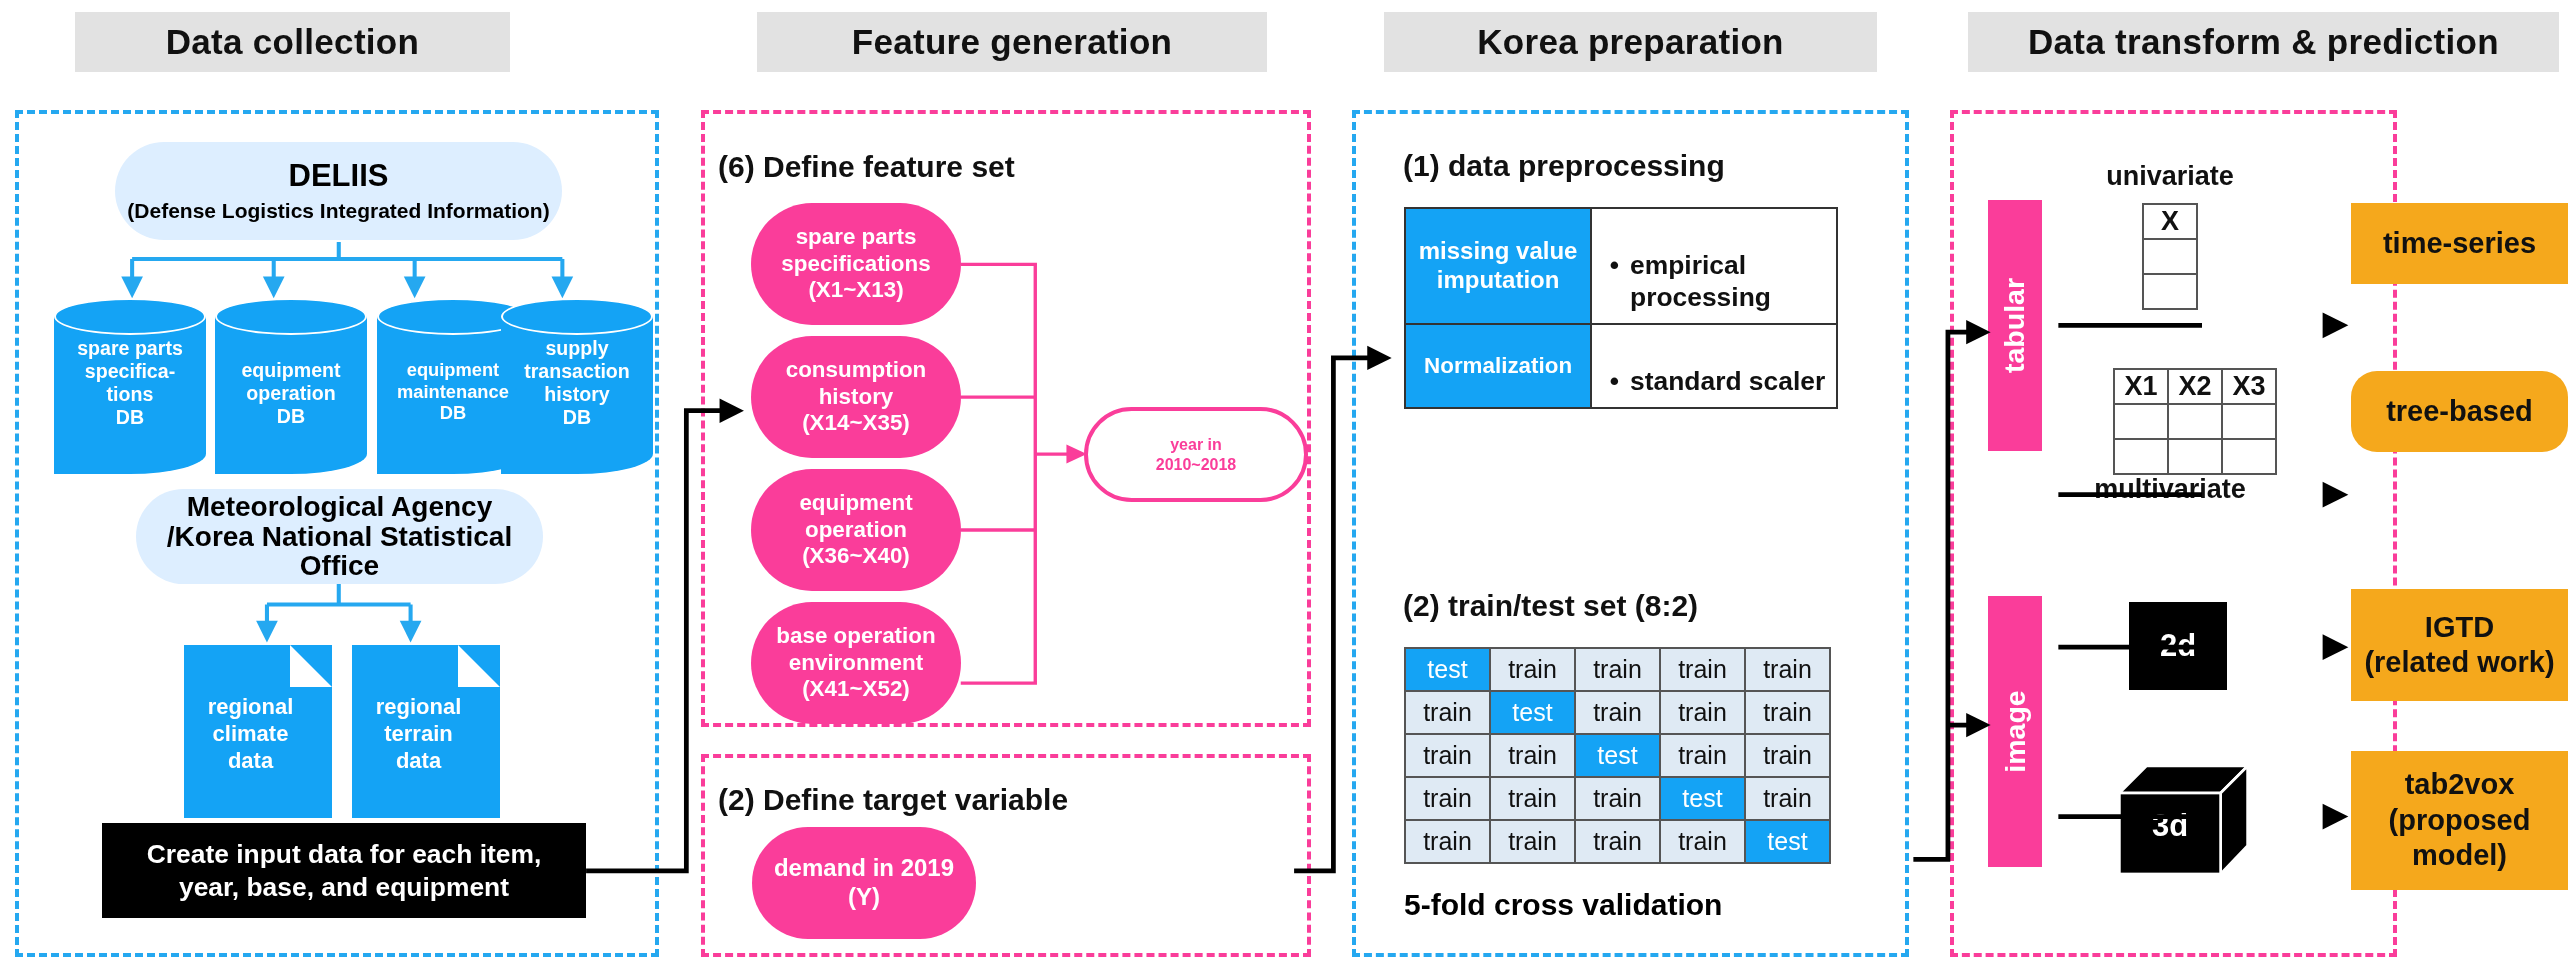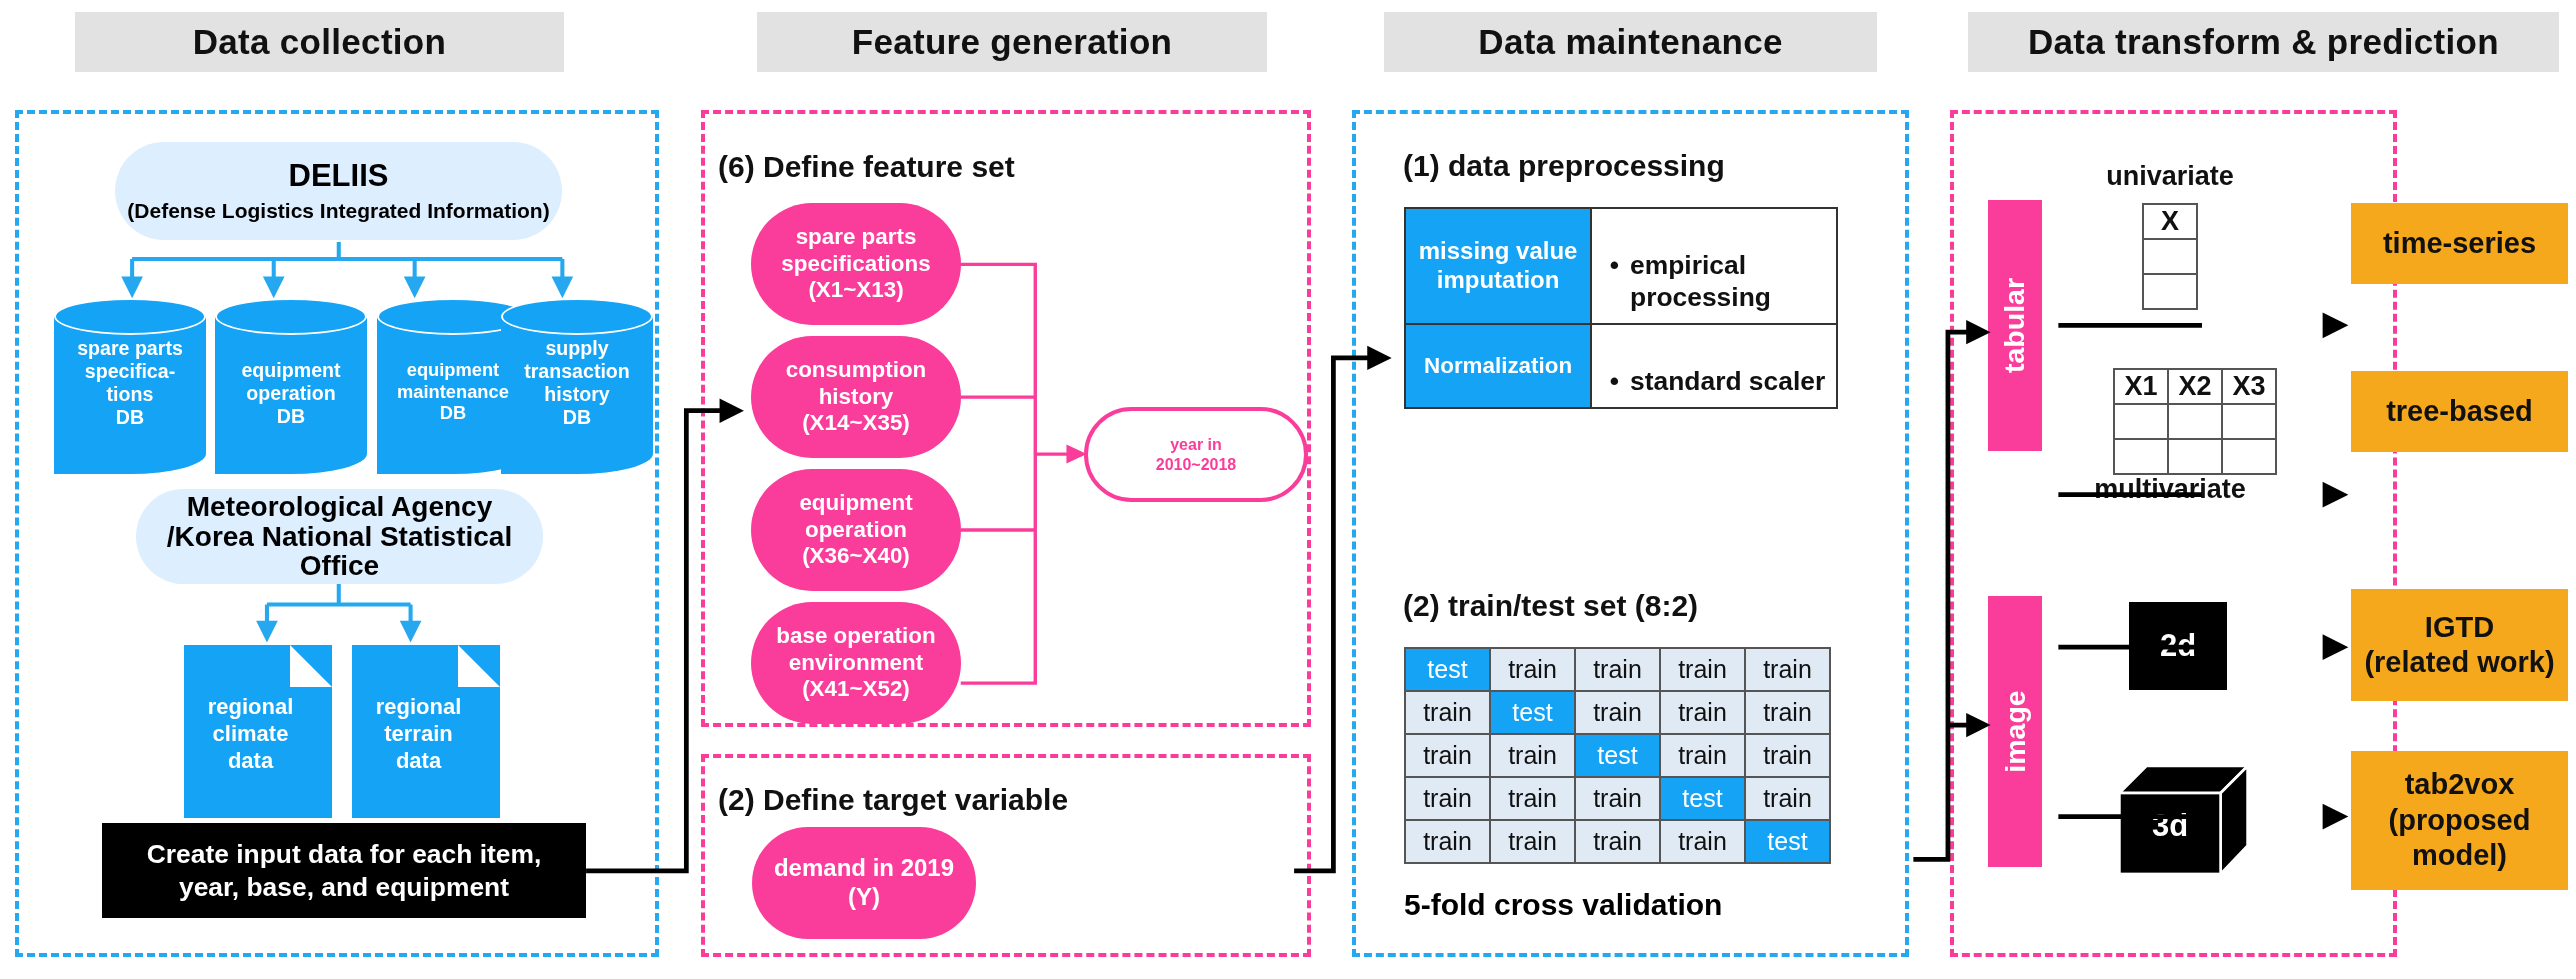--- a/index.html
+++ b/index.html
@@ -66,28 +66,28 @@
   .cube2d{background:#000;}
   .cube2d .lab{position:absolute;left:0;right:0;top:50%;transform:translateY(-50%);
                color:#fff;font-weight:bold;font-size:31px;text-align:center;}
   .outbox{background:#f5a81c;color:#111;font-weight:bold;font-size:29px;line-height:1.22;
           display:flex;align-items:center;justify-content:center;text-align:center;}
   svg{position:absolute;left:0;top:0;overflow:visible;pointer-events:none;}
 </style>
 </head>
 <body>
 
-<div class="abs sec-header" style="left:75px;top:12.2px;width:489px;height:60px;">
+<div class="abs sec-header" style="left:75px;top:12.2px;width:435px;height:60px;">
   <span>Data collection</span>
 </div>
 <div class="abs sec-header" style="left:757px;top:12.2px;width:510px;height:60px;">
   <span>Feature generation</span>
 </div>
 <div class="abs sec-header" style="left:1384px;top:12.2px;width:493px;height:60px;">
-  <span>Data maintenance</span>
+  <span>Korea preparation</span>
 </div>
 <div class="abs sec-header" style="left:1968px;top:12.2px;width:591px;height:60px;">
   <span>Data transform &amp; prediction</span>
 </div>
 
 <div class="abs panel panel-blue" style="left:15px;top:110px;width:644px;height:847px;"></div>
 <div class="abs panel panel-pink" style="left:701px;top:110px;width:610px;height:617px;"></div>
 <div class="abs panel panel-pink" style="left:701px;top:754px;width:610px;height:203px;"></div>
 <div class="abs panel panel-blue" style="left:1352px;top:110px;width:557px;height:847px;"></div>
 <div class="abs panel panel-pink" style="left:1950px;top:110px;width:447px;height:847px;"></div>
@@ -342,21 +342,21 @@
     <polygon points="0,40 40,0 190,0 150,40" fill="#000" stroke="#fff" stroke-width="4"></polygon>
     <polygon points="150,40 190,0 190,118 150,160" fill="#000" stroke="#fff" stroke-width="4"></polygon>
     <rect x="0" y="40" width="150" height="120" fill="#000" stroke="#fff" stroke-width="4"></rect>
   </svg>
   <div style="position:absolute;left:0;top:42px;width:102px;color:#fff;font-weight:bold;font-size:31px;text-align:center;">3d</div>
 </div>
 
 <div class="abs outbox" style="left:2351px;top:203px;width:217px;height:81px;">
   <span>time-series</span>
 </div>
-<div class="abs outbox" style="left:2351px;top:371px;width:217px;height:81px;">
+<div class="abs outbox" style="left:2351px;top:371px;width:217px;height:81px;border-radius:26px;">
   <span>tree-based</span>
 </div>
 <div class="abs outbox" style="left:2351px;top:589px;width:217px;height:112px;white-space:pre-line;">
   <span style="white-space:pre-line;">IGTD
 (related work)</span>
 </div>
 <div class="abs outbox" style="left:2351px;top:751px;width:217px;height:139px;white-space:pre-line;">
   <span style="white-space:pre-line;">tab2vox
 (proposed
 model)</span>

